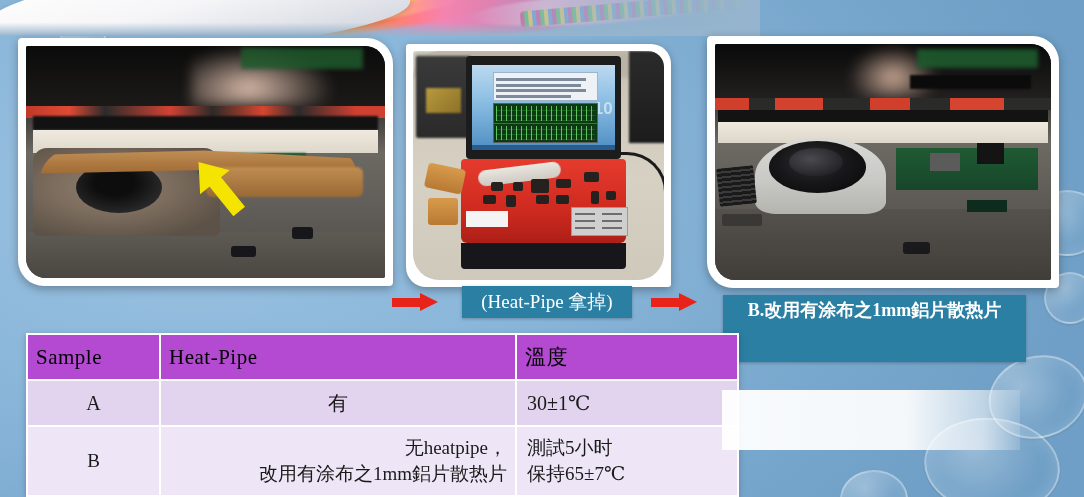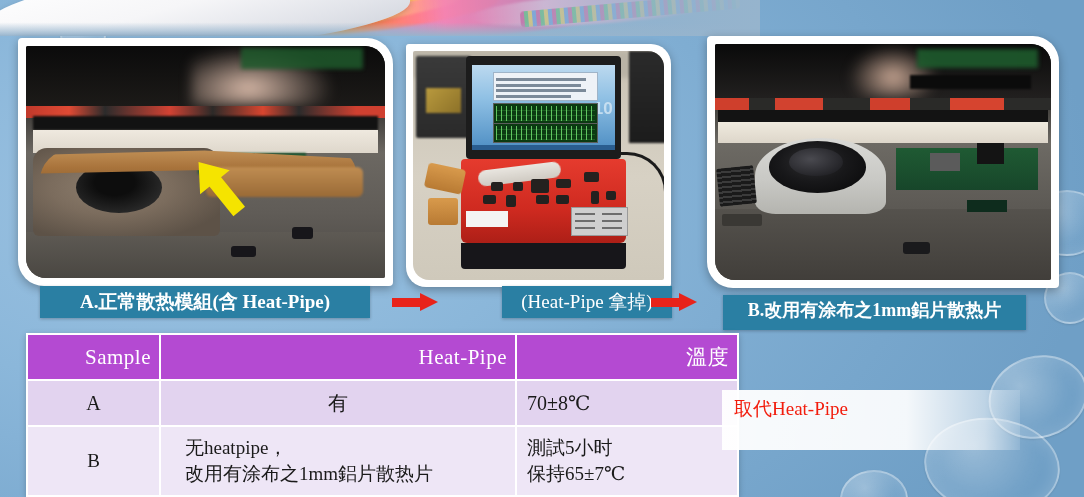--- a/index.html
+++ b/index.html
@@ -157,21 +157,21 @@
   }
   .a-arrow .head {
     position:absolute; left: 8px; top: -2px;
     width: 0; height: 0;
     border-left: 19px solid transparent;
     border-right: 19px solid transparent;
     border-bottom: 26px solid #f5e400;
   }
 
   
-  .scene-b { position:absolute; inset:0; background: linear-gradient(180deg,#c9c2b4 0%, #d7d1c4 55%, #cfc9bb 100%); }
+  .scene-b { position:absolute; inset:0; background: linear-gradient(180deg,#c9c2b4 0%, #d7d1c4 55%, #cfc9bb 100%); border-radius: 26px; }
   .b-wall   { position:absolute; left:0; top:0; width:100%; height:12%; background:#b9b3a6; filter: blur(2px);}
   .b-equipL { position:absolute; left:1%; top:2%; width:22%; height:36%; background: linear-gradient(180deg,#3a3a3a,#2a2a2a); filter: blur(1.2px); border-radius:2px;}
   .b-gold   { position:absolute; left:5%; top:16%; width:14%; height:11%; background: linear-gradient(135deg,#b99a3e,#8c7128); filter: blur(.8px);}
   .b-equipR { position:absolute; left:86%; top:0%; width:16%; height:40%; background: linear-gradient(180deg,#2b2b2b,#1c1c1c); filter: blur(1px);}
   .b-lidframe { position:absolute; left:21%; top:2%; width:62%; height:45%; background:#1c1c1c; border-radius:4px; }
   .b-screen { position:absolute; left:23.5%; top:6%; width:57%; height:37%;
      background: linear-gradient(180deg,#bcd9ef 0%, #8fc0e4 40%, #4f8fc4 100%); }
   .b-winpanel { position:absolute; left:32%; top:9%; width:41%; height:12%; background:#eef2f7; border:1px solid #9fb4c8; }
   .b-winrow { position:absolute; left:33%; height:1.2%; background:#7c8a99; }
   .b-graph1 { position:absolute; left:32%; top:22.5%; width:41%; height:8.5%; background:#0c3a12; border:1px solid #5d5d5d;}
@@ -218,22 +218,22 @@
     position: absolute;
     background: #2a7fa3;
     color: #ffffff;
     font-family: "Liberation Serif", "DejaVu Serif", serif;
     font-weight: bold;
     text-align: center;
     box-shadow: 0 1px 3px rgba(0,0,0,0.25);
     line-height: 1.15;
   }
   .cap-a { left: 40px;  top: 286px; width: 330px; height: 32px; font-size: 19px; padding-top: 5px; box-sizing: border-box; }
-  .cap-m { left: 462px; top: 286px; width: 170px; height: 32px; font-size: 19px; padding-top: 5px; box-sizing: border-box; font-weight: normal; margin-left: 40px;}
-  .cap-b { left: 723px; top: 295px; width: 303px; height: 35px; font-size: 18px; padding-top: 5px; box-sizing: border-box; }
+  .cap-m { left: 462px; top: 286px; width: 170px; height: 32px; font-size: 19px; padding-top: 5px; box-sizing: border-box; font-weight: normal;}
+  .cap-b { left: 723px; top: 295px; width: 303px; height: 67px; font-size: 18px; padding-top: 5px; box-sizing: border-box; }
 
   
   .r-arrow { position: absolute; height: 12px; }
   .r-arrow .stem { position: absolute; left: 0; top: 2px; width: 30px; height: 9px; background: #e8231a; }
   .r-arrow .tip {
     position: absolute; left: 28px; top: -3px;
     width: 0; height: 0;
     border-top: 9px solid transparent;
     border-bottom: 9px solid transparent;
     border-left: 18px solid #e8231a;
@@ -251,34 +251,34 @@
     font-family: "Liberation Serif", "DejaVu Serif", serif;
     box-shadow: 0 2px 6px rgba(0,0,0,0.22);
   }
   .tbl th, .tbl td {
     border: 2px solid #ffffff;
     padding: 3px 8px;
     font-weight: normal;
   }
   .tbl thead th {
     background: #b44ad2;
-    color: #ffffff;
+    color: #000000;
     font-size: 21px;
-    text-align: right;
+    text-align: left;
     height: 38px;
     letter-spacing: .5px;
   }
   .tbl .r-a td { background: #e2d3ef; height: 38px; font-size: 20px; color: #1a1a1a; }
   .tbl .r-b td { background: #eee6f6; height: 62px; font-size: 19px; color: #1a1a1a; vertical-align: middle; }
   .c-sample { width: 115px; text-align: center; }
   .c-pipe   { width: 338px; }
   .c-temp   { width: 204px; }
   .r-a .c-pipe { text-align: center; }
   .r-a .c-temp { text-align: left; padding-left: 10px; }
-  .r-b .c-pipe { text-align: left; padding-left: 24px; }
+  .r-b .c-pipe { text-align: right; padding-left: 24px; }
   .r-b .c-temp { text-align: left; padding-left: 10px; }
   .line2 { display: block; }
 
   
   .callout {
     position: absolute;
     left: 722px; top: 390px;
     width: 298px; height: 60px;
     background: linear-gradient(90deg, rgba(255,255,255,0.95) 0%, rgba(255,255,255,0.92) 62%, rgba(255,255,255,0.55) 88%, rgba(255,255,255,0.15) 100%);
     color: #f21d0d;
@@ -411,21 +411,20 @@
         <div class="c-fanhub"></div>
         <div class="c-fanblade"></div>
         <div class="c-fins"></div>
         <div class="c-slotA"></div>
         <div class="c-slotB"></div>
         <div class="c-slotC"></div>
       </div>
     </div>
   </div>
 
-  <div class="caption cap-a">A.正常散热模組(含 Heat-Pipe)</div>
   <div class="caption cap-m">(Heat-Pipe 拿掉)</div>
   <div class="caption cap-b">
     <span>B.改用有涂布之1mm鋁片散热片</span>
   </div>
 
   <div class="r-arrow ar1">
     <div class="stem"></div>
       <div class="tip"></div>
   </div>
   <div class="r-arrow ar2">
@@ -438,33 +437,32 @@
       <tr>
         <th class="c-sample">Sample</th>
         <th class="c-pipe">Heat-Pipe</th>
         <th class="c-temp">溫度</th>
       </tr>
     </thead>
     <tbody>
       <tr class="r-a">
         <td class="c-sample">A</td>
         <td class="c-pipe">有</td>
-        <td class="c-temp">70±8℃</td>
+        <td class="c-temp">30±1℃</td>
       </tr>
       <tr class="r-b">
         <td class="c-sample">B</td>
         <td class="c-pipe">
           <span class="line2">无heatpipe，</span>
           <span class="line2">改用有涂布之1mm鋁片散热片</span>
         </td>
         <td class="c-temp">
           <span class="line2">測試5小时</span>
           <span class="line2">保持65±7℃</span>
         </td>
       </tr>
     </tbody>
   </table>
 
   <div class="callout">
-    <span class="line2">取代Heat-Pipe</span>
   </div>
 
 </div>
 
 </body></html>

